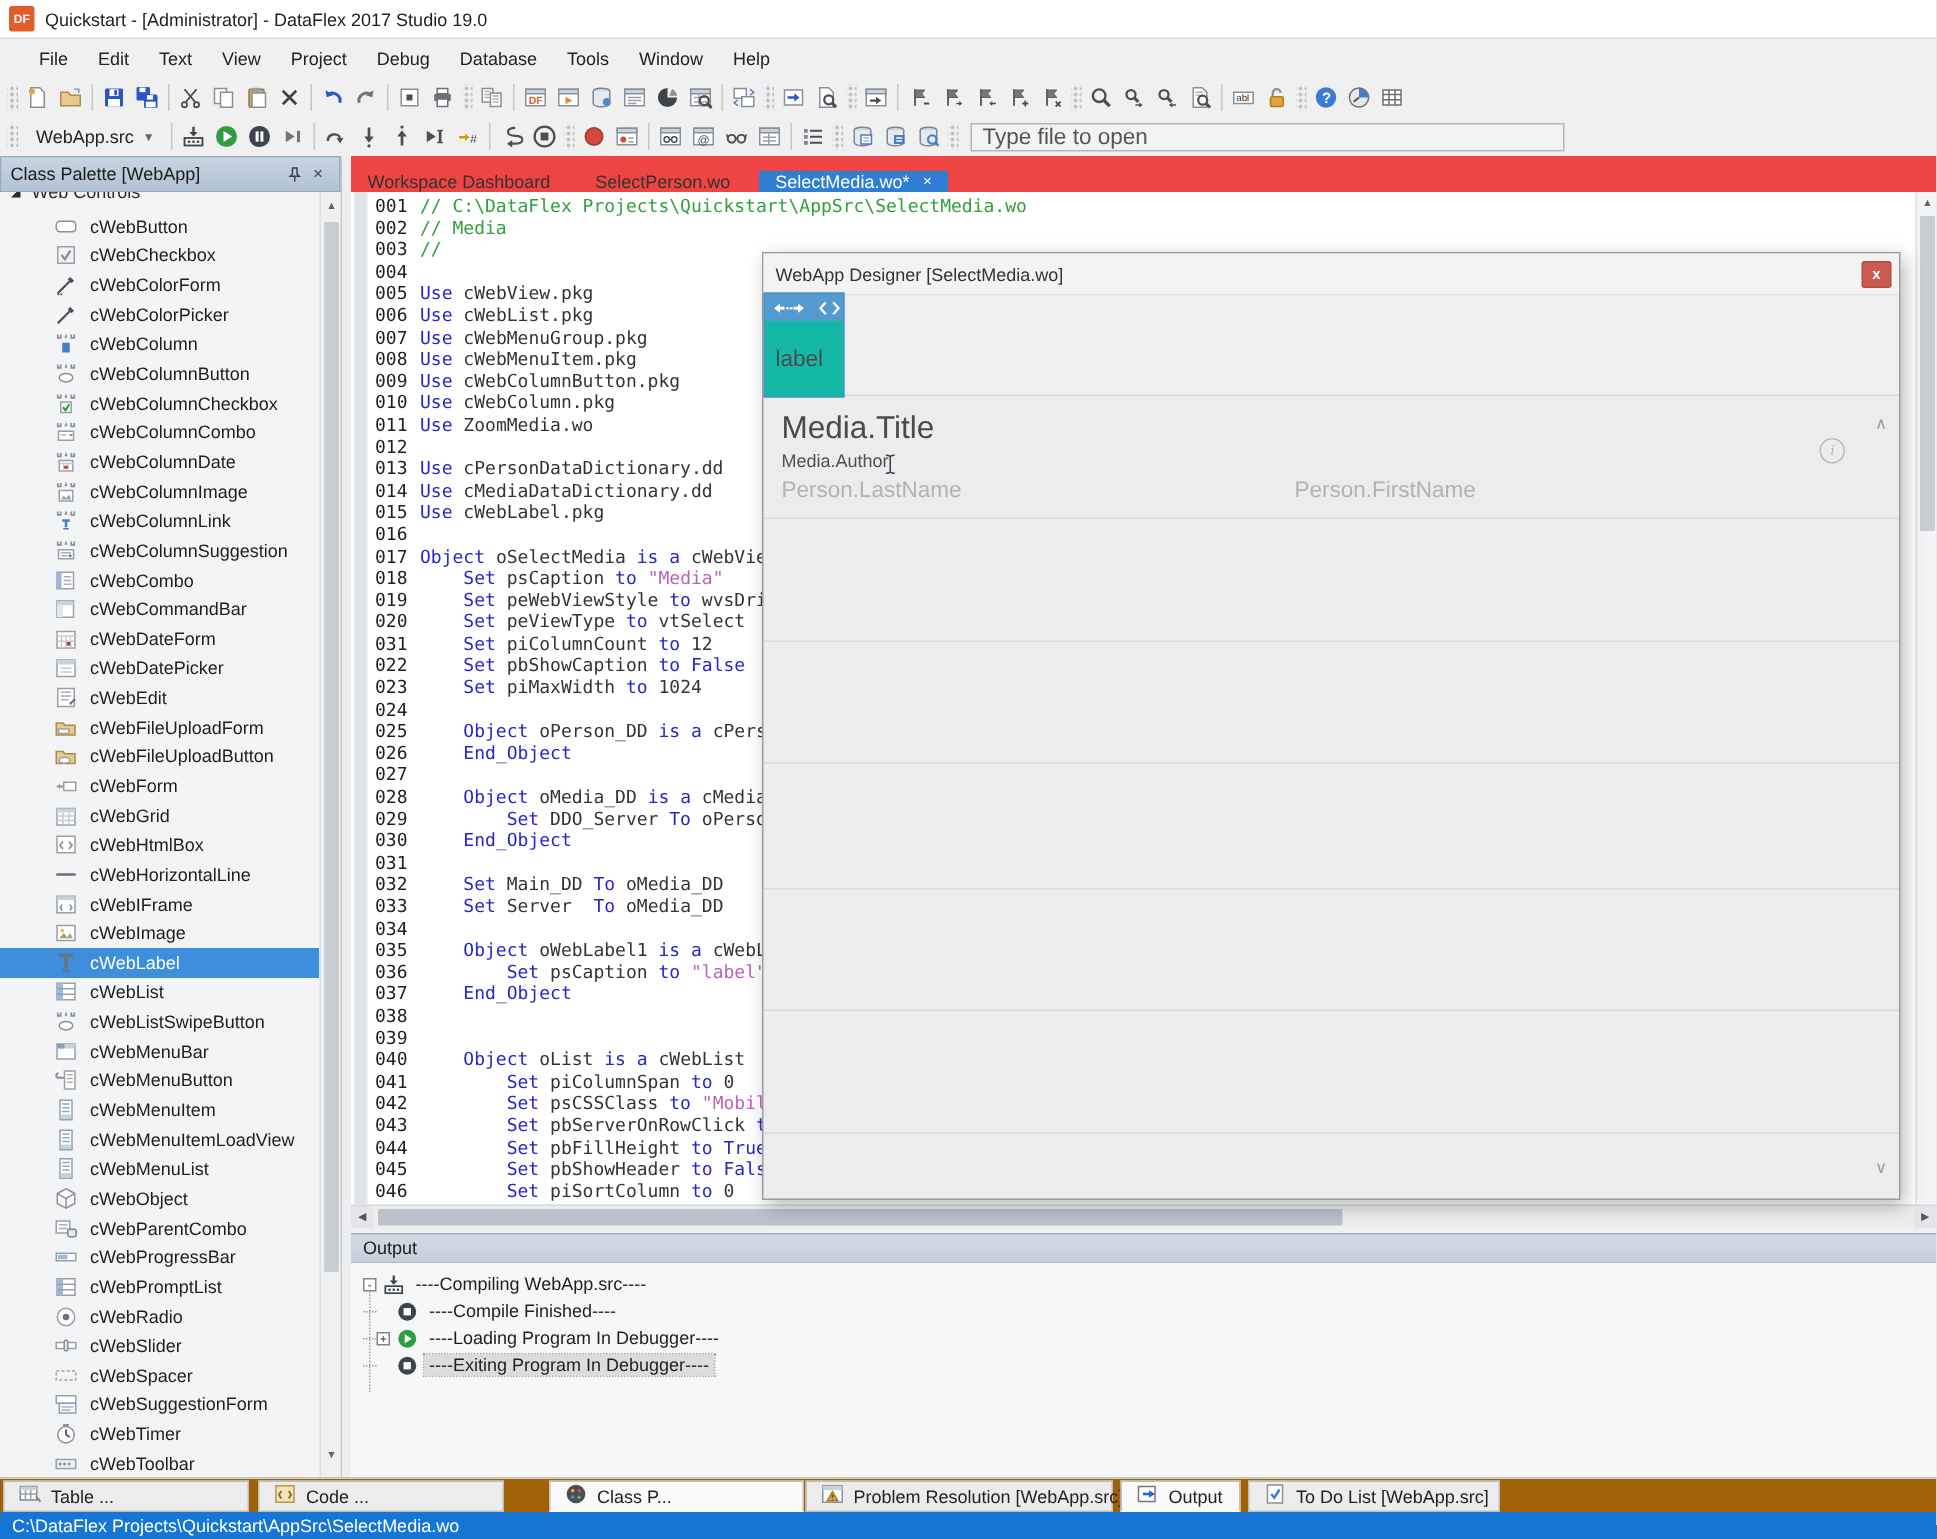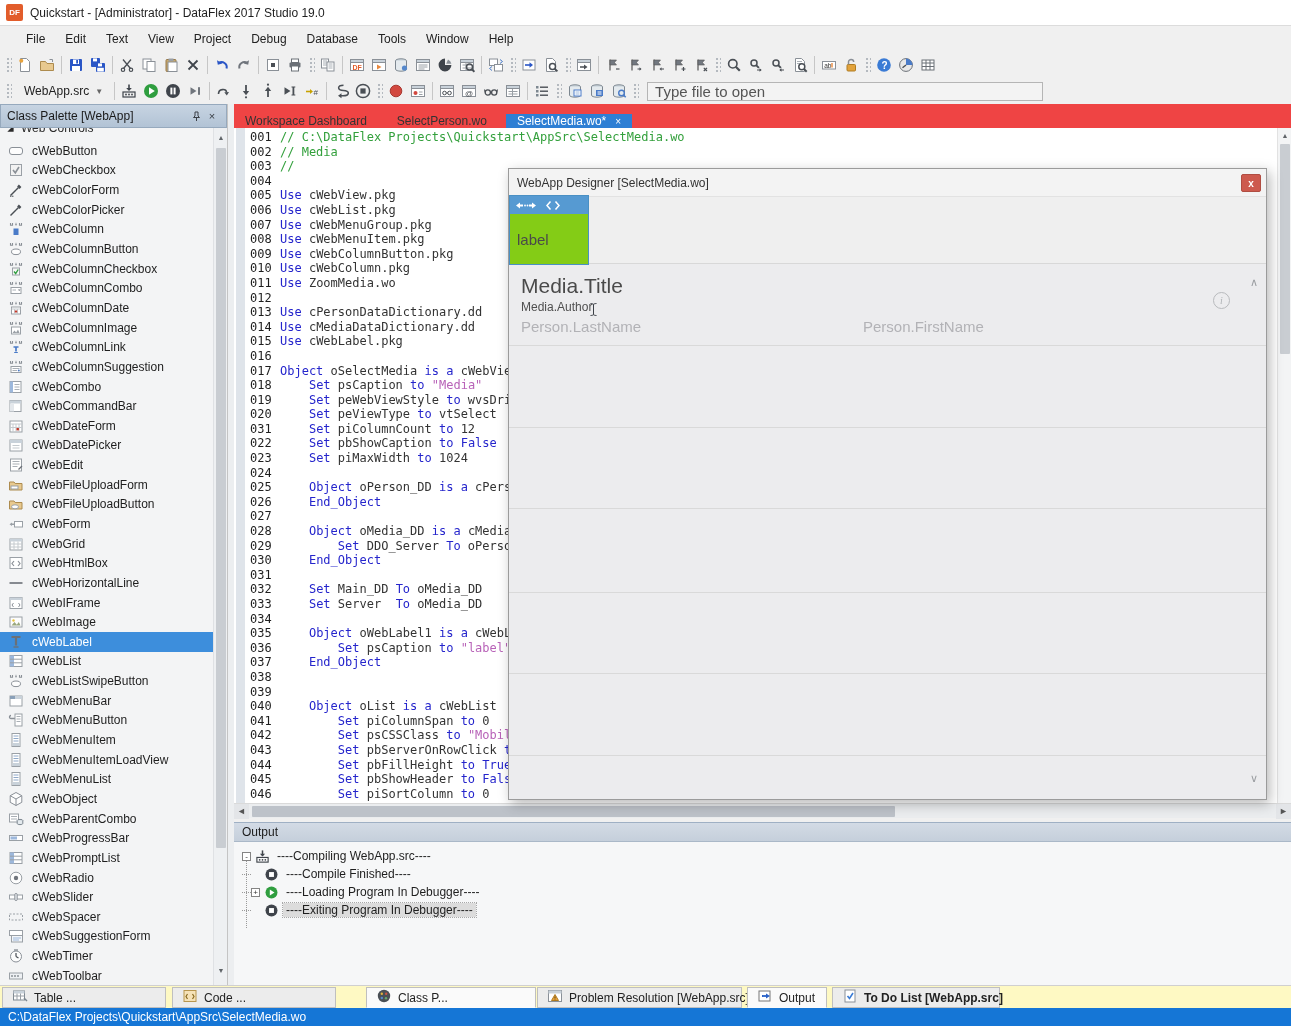--- a/index.html
+++ b/index.html
@@ -27,21 +27,21 @@
   .file-open-input::placeholder{color:#555}
   
   #palette{position:absolute;top:104px;left:0;width:228px;bottom:41px;background:#f3f4f5;border-right:1px solid #c4c4c4}
   .pal-header{height:24px;background:linear-gradient(#c7d4e2,#b2c3d5);border:1px solid #96a9bd;
               display:flex;align-items:center;padding:0 6px;color:#1a1a1a}
   .pal-header .sp{flex:1}
   .pal-glyph{width:16px;height:16px;display:flex;align-items:center;justify-content:center;color:#3a3f46;font-size:11px}
   .pal-group{height:13px;overflow:hidden;position:relative}
   .pal-group-inner{position:absolute;top:-7px;left:6px;display:flex;align-items:center;gap:6px;color:#2a2a2a}
   .pal-list{position:absolute;top:24px;left:0;right:14px;bottom:0;overflow:hidden}
-  .pal-item{height:19.65px;display:flex;align-items:center;gap:8px;padding-left:8px;white-space:nowrap}
+  .pal-item{height:19.65px;display:flex;align-items:center;gap:8px;padding-left:36px;white-space:nowrap}
   .pal-item.selected{background:#3d8edc;color:#fff}
   .pal-item .picon{width:16px;height:16px;flex:0 0 16px;display:flex;align-items:center;justify-content:center}
   
   .vscroll{position:absolute;top:24px;right:0;width:14px;bottom:0;background:#eef0f2;border-left:1px solid #dfe1e4}
   .vs-arrow{position:absolute;left:0;width:14px;height:14px;display:flex;align-items:center;justify-content:center;
             color:#606468;font-size:7px}
   .vs-thumb{position:absolute;left:2px;width:10px;background:#c9cdd2;border-radius:1px}
   
   #splitter{position:absolute;top:104px;left:228px;width:6px;bottom:41px;background:#eceef0}
   
@@ -75,37 +75,37 @@
   .otext{padding:0 3px}
   .orow.selected .otext{background:#dcdcdc;outline:1px dotted #a8a8a8}
   
   #designer{position:absolute;left:508px;top:168px;width:759px;height:632px;background:#ececee;
             border:1px solid #9b9b9b;box-shadow:3px 4px 12px rgba(0,0,0,.28);z-index:20}
   .d-title{height:28px;background:#f3f3f3;border-bottom:1px solid #e2e2e2;display:flex;align-items:center;
            padding:0 8px;color:#333}
   .d-close{position:absolute;top:5px;right:5px;width:20px;height:18px;background:#cd5a4e;border:1px solid #b04d42;
            color:#fff;font-size:10px;font-weight:bold;display:flex;align-items:center;justify-content:center;border-radius:2px}
   .d-band{position:absolute;top:28px;left:0;right:0;height:67px;background:#efefef;border-bottom:1px solid #d8d8d8}
-  .d-widget{position:absolute;top:26px;left:0;width:80px;height:70px;border:1px solid #4a90c4;background:#84cc16;z-index:2}
+  .d-widget{position:absolute;top:26px;left:0;width:54px;height:70px;border:1px solid #4a90c4;background:#14b8a6;z-index:2}
   .d-widget-head{height:18px;background:#569ad2;display:flex;align-items:center;gap:10px;padding-left:6px}
   .d-widget-head svg{display:block}
   .d-widget-body{height:50px;display:flex;align-items:center;padding-left:7px;font-size:15px;color:#4a4a4a}
   .d-preview{position:absolute;top:95px;left:0;right:0;bottom:0;overflow:hidden}
   .d-row{border-bottom:1px solid #d9d9d9;position:relative}
   .d-row:last-child{border-bottom:none}
   .fld-title{position:absolute;left:12px;top:10px;font-size:21px;color:#4a4a4a}
   .fld-author{position:absolute;left:12px;top:36px;font-size:12px;color:#4f4f4f}
   .fld-last{position:absolute;left:12px;top:54px;font-size:15px;color:#b2b2b6}
   .fld-first{position:absolute;left:354px;top:54px;font-size:15px;color:#b2b2b6}
   .d-chev{position:absolute;color:#9a9da1;font-size:11px}
   .d-info{position:absolute;width:17px;height:17px;border:1px solid #b8babd;border-radius:50%;color:#b0b3b6;
           display:flex;align-items:center;justify-content:center;font-size:10px;font-style:italic;font-family:"Liberation Serif",serif}
   .ibeam{position:absolute;left:80px;top:38px}
   
-  #bottombar{position:absolute;left:0;right:0;top:985px;height:23px;background:#fef9c3;border-top:1px solid #d0d0d0}
+  #bottombar{position:absolute;left:0;right:0;top:985px;height:23px;background:#a16207;border-top:1px solid #d0d0d0}
   .btab{position:absolute;top:1px;height:21px;display:flex;align-items:center;gap:6px;padding:0 9px;
         background:#ececec;border:1px solid #bfbfbf;color:#222;white-space:nowrap}
   .btab.active{background:#fafafa;border-bottom-color:#fafafa}
   .btab svg{flex:0 0 16px}
   
   #statusbar{position:absolute;left:0;right:0;top:1008px;height:18px;background:#1576d6;color:#fff;
              display:flex;align-items:center;padding-left:8px}
 </style>
 </head>
 <body>
@@ -1247,21 +1247,21 @@
         <span>Problem Resolution [WebApp.src]</span>
       </div>
       <div class="btab active" style="left: 747px; width: 80px;">
         <span><svg width="16" height="16" viewBox="0 0 16 16">
             <rect x="2" y="3" width="11" height="10" fill="#fff" stroke="#777"></rect>
             <path d="M5 8h5" stroke="#2a62c8" stroke-width="1.8"></path>
             <path d="M9 5.5L13 8l-4 2.5z" fill="#2a62c8"></path>
           </svg></span>
         <span>Output</span>
       </div>
-      <div class="btab" style="left: 832px; width: 168px; font-weight: bold;">
+      <div class="btab" style="left: 832px; width: 168px;">
         <span><svg width="16" height="16" viewBox="0 0 16 16">
             <rect x="3" y="2" width="10" height="12" fill="#fff" stroke="#8a9097"></rect>
             <path d="M5.5 8l2 2.5 3.5-5.5" fill="none" stroke="#3a7bd5" stroke-width="1.6"></path>
           </svg></span>
         <span>To Do List [WebApp.src]</span>
       </div>
     </div>
 
   <div id="statusbar">
     <span>C:\DataFlex Projects\Quickstart\AppSrc\SelectMedia.wo</span>

